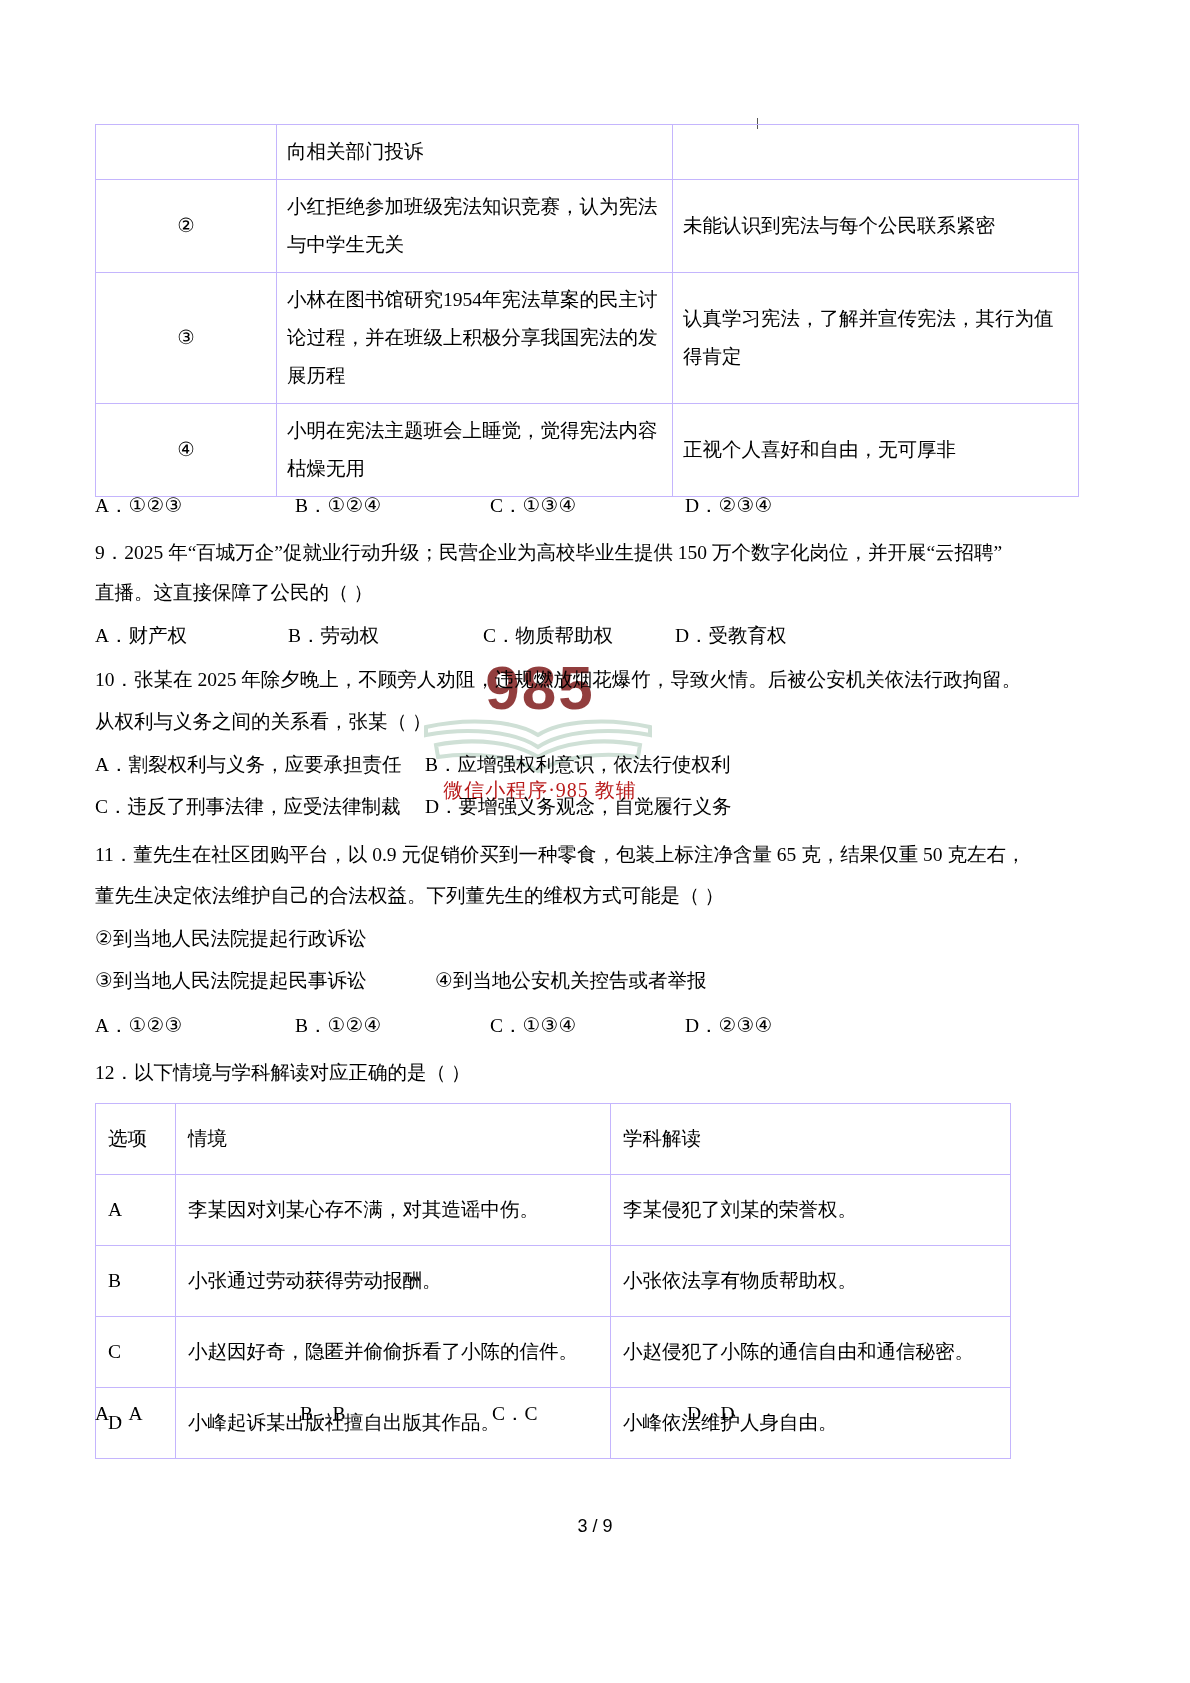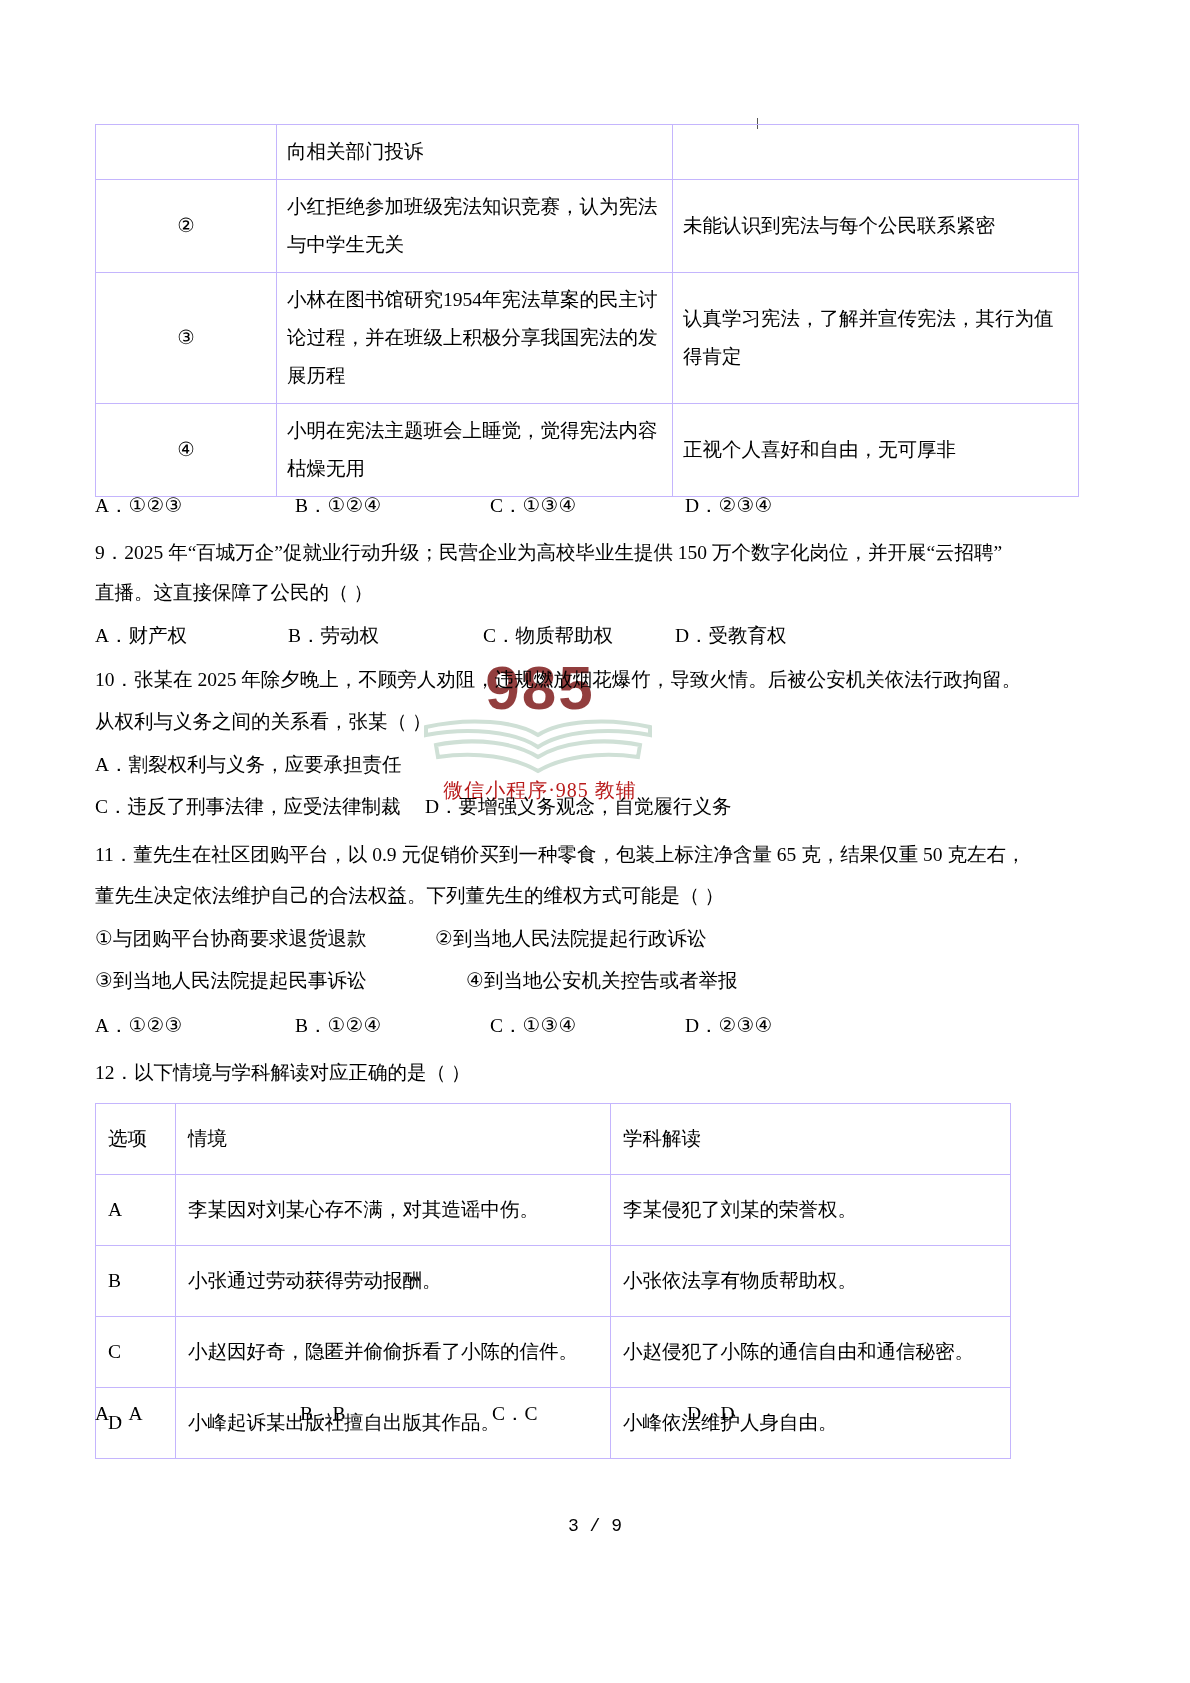--- a/index.html
+++ b/index.html
@@ -128,21 +128,21 @@
 
   .lbl { font-family: "Liberation Serif", serif; }
 
   .pagenum {
     position: absolute;
     left: 0;
     top: 1516px;
     width: 1190px;
     text-align: center;
     font-size: 18px;
-    font-family: Liberation Mono, monospace;
+    font-family: Liberation Sans, sans-serif;
   }
 
   .tick {
     position: absolute;
     left: 757px;
     top: 118px;
     width: 1px;
     height: 11px;
     background: #555;
   }
@@ -223,44 +223,44 @@
       </span>
     </div>
 
     <div class="line" style="left:95px; top:665px;">10．张某在 2025 年除夕晚上，不顾旁人劝阻，违规燃放烟花爆竹，导致火情。后被公安机关依法行政拘留。</div>
     <div class="line" style="left:95px; top:707px;">从权利与义务之间的关系看，张某（    ）</div>
 
     <div class="opt-row" style="left:95px; top:751px;">
       <span class="op" style="width:330px;">
         <span>A．</span><span>割裂权利与义务，应要承担责任</span>
       </span>
+      <span class="op">
+        <span>B．</span><span>应增强权利意识，依法行使权利</span>
+      </span>
     </div>
 
     <div class="opt-row" style="left:95px; top:793px;">
       <span class="op" style="width:330px;">
         <span>C．</span><span>违反了刑事法律，应受法律制裁</span>
       </span>
       <span class="op">
         <span>D．</span><span>要增强义务观念，自觉履行义务</span>
       </span>
     </div>
 
     <div class="line" style="left:95px; top:840px;">11．董先生在社区团购平台，以 0.9 元促销价买到一种零食，包装上标注净含量 65 克，结果仅重 50 克左右，</div>
     <div class="line" style="left:95px; top:881px;">董先生决定依法维护自己的合法权益。下列董先生的维权方式可能是（    ）</div>
 
     <div class="opt-row" style="left:95px; top:925px;">
-      <span class="op" style="width:340px;">
-        <span class="circ">①</span><span>与团购平台协商要求退货退款</span>
-      </span>
       <span class="op">
         <span class="circ">②</span><span>到当地人民法院提起行政诉讼</span>
       </span>
     </div>
 
-    <div class="opt-row" style="left:95px; top:967px;gap:31px;">
+    <div class="opt-row" style="left:95px; top:967px;">
       <span class="op" style="width:340px;">
         <span class="circ">③</span><span>到当地人民法院提起民事诉讼</span>
       </span>
       <span class="op">
         <span class="circ">④</span><span>到当地公安机关控告或者举报</span>
       </span>
     </div>
 
     <div class="opt-row" style="left:95px; top:1012px;">
       <span class="op" style="width:200px;">

